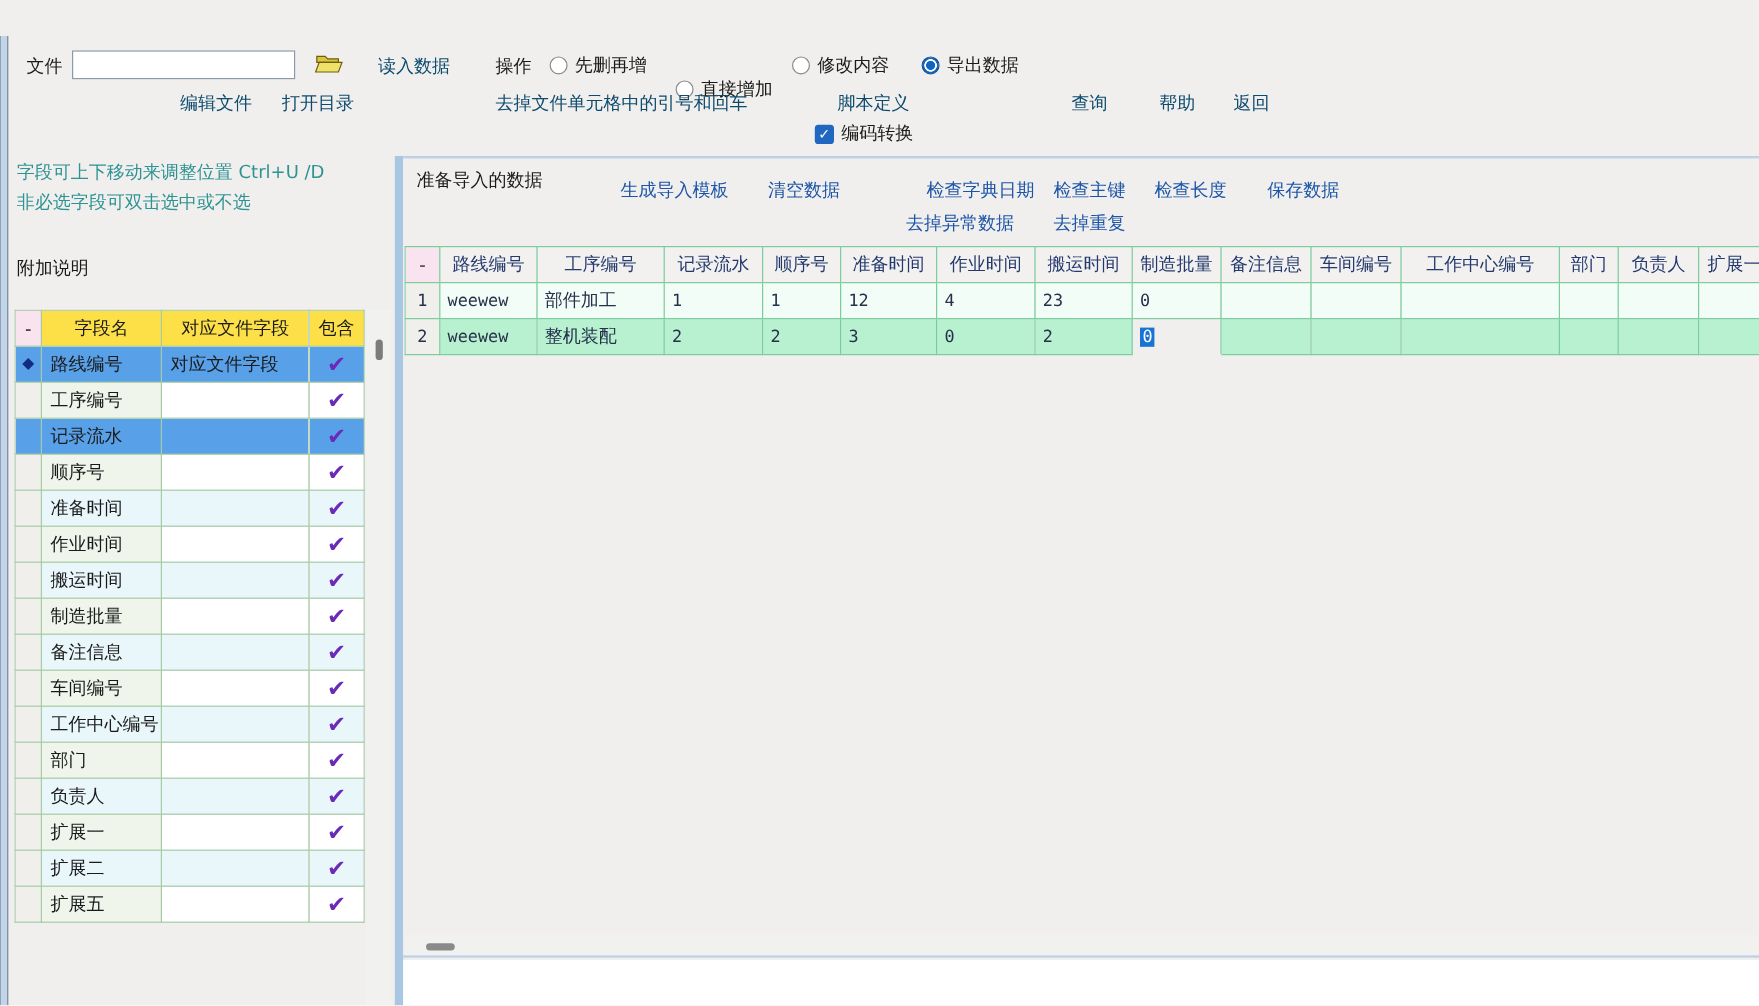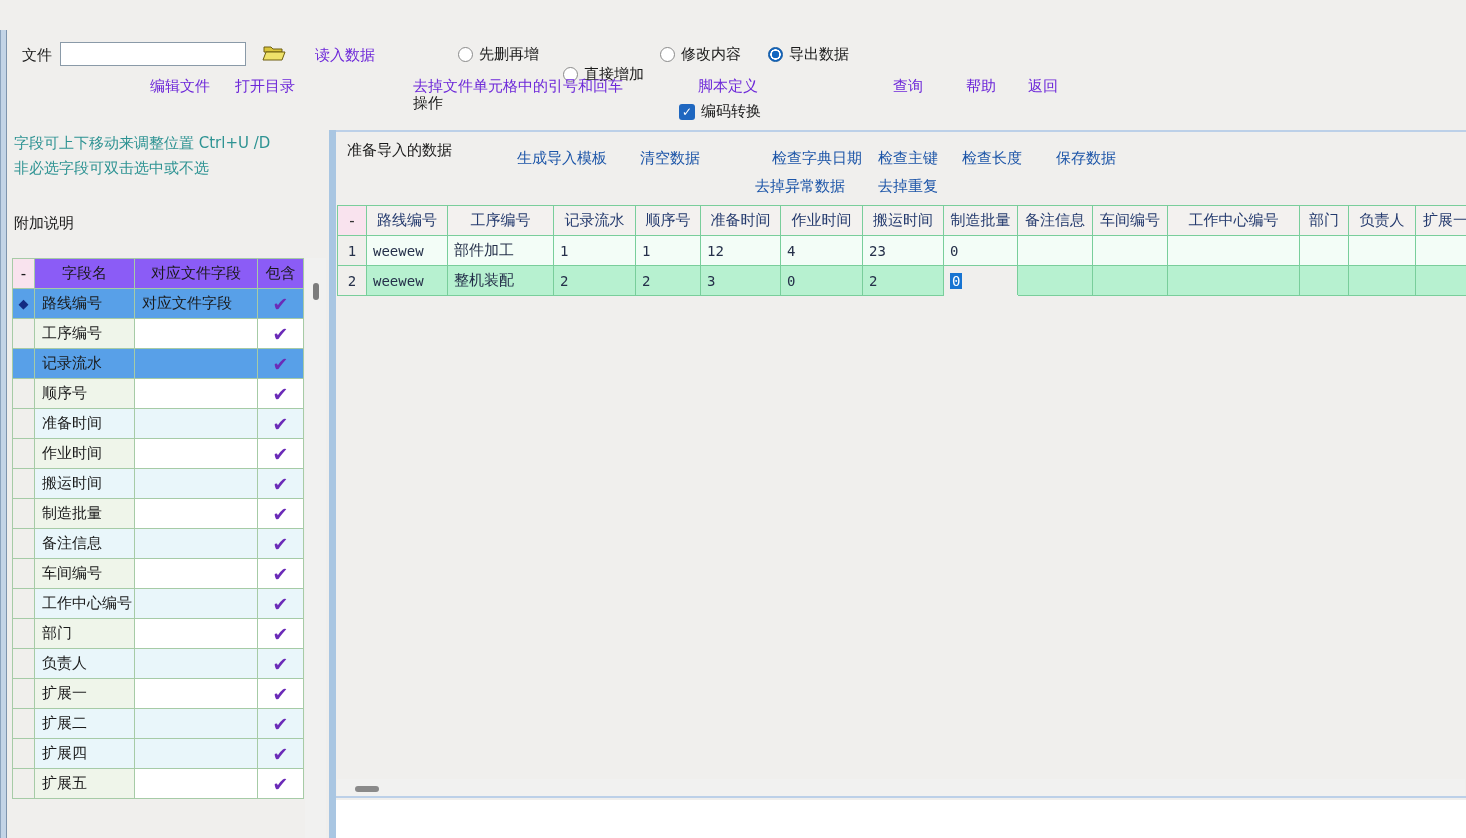--- a/index.html
+++ b/index.html
@@ -23,28 +23,28 @@
   .app-icon i:nth-child(2){ background:#1f7a33; background-image:radial-gradient(circle at 50% 55%, #eaffea 0 2px, transparent 2px);}
   .app-icon i:nth-child(3){ background:#1f7a33; background-image:radial-gradient(circle at 50% 55%, #eaffea 0 2px, transparent 2px);}
   .app-icon i:nth-child(4){ background:#fff; background-image:radial-gradient(circle at 50% 55%, #1c4d1c 0 2px, transparent 2px);}
   .title-text { font-size:14px; color:#141414; }
   
   .win-left { position:absolute; left:0; top:30px; width:7px; height:808px;
     background:linear-gradient(90deg,#8ba3bd 0 1px,#c3d4e6 1px 6px,#7e94ac 6px 7px); }
   
   .toolbar { position:absolute; left:7px; top:30px; width:1459px; height:100px; }
   .lbl { position:absolute; color:#1a1a1a; white-space:nowrap; }
-  .link { position:absolute; color:#6d28d9; white-space:nowrap; cursor:pointer;text-align:center; }
+  .link { position:absolute; color:#0c4a6e; white-space:nowrap; cursor:pointer;text-align:center; }
   .file-lbl { left:15px; top:16px; }
   .file-input { position:absolute; left:53px; top:12px; width:186px; height:24px;
     border:1px solid #8a9aa8; background:#fff; font-size:14px; padding:0 4px;
     font-family:"DejaVu Sans","Liberation Sans",sans-serif; }
   .folder-btn { position:absolute; left:255px; top:14px; width:24px; height:18px; cursor:pointer; }
   .read-data { left:308px; top:16px; }
-  .op-lbl { left:406px; top:16px;margin-top:48px; }
+  .op-lbl { left:406px; top:16px; }
   .radio-item { position:absolute; top:15px; display:flex; align-items:center; gap:6px; cursor:pointer; }
   .radio-item.r0 { left:451px; } .radio-item.r1 { left:556px;margin-top:20px; }
   .radio-item.r2 { left:653px; } .radio-item.r3 { left:761px; }
   .radio { width:15px; height:15px; border-radius:50%; border:1px solid #8a8a8a; background:#fff; flex:0 0 auto; }
   .radio.sel { border:1px solid #11569e;
     background:radial-gradient(circle,#1266c0 0 3.5px,#ffffff 4px 5px,#1266c0 5.5px 8px); }
   .radio-txt { color:#1a1a1a; }
   .edit-file { left:143px; top:47px; }
   .open-dir  { left:228px; top:47px; }
   .strip-quotes { left:406px; top:47px; }
@@ -57,21 +57,21 @@
     font-size:12px; line-height:16px; text-align:center; font-weight:bold; }
   
   .hint { position:absolute; color:#2e9393; white-space:nowrap; }
   .hint1 { left:14px; top:134px; }
   .hint2 { left:14px; top:159px; }
   .note-lbl { position:absolute; left:14px; top:214px; color:#1a1a1a; }
   .ftable-wrap { position:absolute; left:12px; top:258px; width:292px; height:580px; overflow:hidden; }
   table { border-collapse:collapse; table-layout:fixed; }
   .ftable { width:291px; }
   .ftable th, .ftable td { border:1px solid #a6cba6; height:30px; overflow:hidden; white-space:nowrap; }
-  .ftable th { background:#8b5cf6; font-weight:normal; color:#1a1a1a; }
+  .ftable th { background:#fde047; font-weight:normal; color:#1a1a1a; }
   .ftable th.c0 { background:#f9e3ee; }
   .ftable th:nth-child(1){ width:22px; } .ftable th:nth-child(2){ width:100px; }
   .ftable th:nth-child(3){ width:123px; } .ftable th:nth-child(4){ width:46px; }
   .ftable td.mark { text-align:center; background:#f0efec; color:#122a82; font-size:13px; }
   .ftable td.fname { padding-left:7px; background:#eff5ea; }
   .ftable td.fmap  { padding-left:7px; background:#ffffff; }
   .ftable td.finc  { text-align:center; background:#ffffff; }
   .ftable tr.alt td.fname, .ftable tr.alt td.fmap, .ftable tr.alt td.finc { background:#e9f6fa; }
   .ftable tr.sel td { background:#58a0e8 !important; }
   .check { color:#6b2bb8; font-size:19px; font-weight:bold; }
@@ -256,26 +256,20 @@
           </tr>
           <tr>
             <td class="mark"></td>
             <td class="fname">扩展一</td>
             <td class="fmap"></td>
             <td class="finc"><span class="check">✔</span></td>
           </tr>
           <tr class="alt">
             <td class="mark"></td>
             <td class="fname">扩展二</td>
-            <td class="fmap"></td>
-            <td class="finc"><span class="check">✔</span></td>
-          </tr>
-          <tr class="alt">
-            <td class="mark"></td>
-            <td class="fname">扩展四</td>
             <td class="fmap"></td>
             <td class="finc"><span class="check">✔</span></td>
           </tr>
           <tr>
             <td class="mark"></td>
             <td class="fname">扩展五</td>
             <td class="fmap"></td>
             <td class="finc"><span class="check">✔</span></td>
           </tr>
         </tbody>

